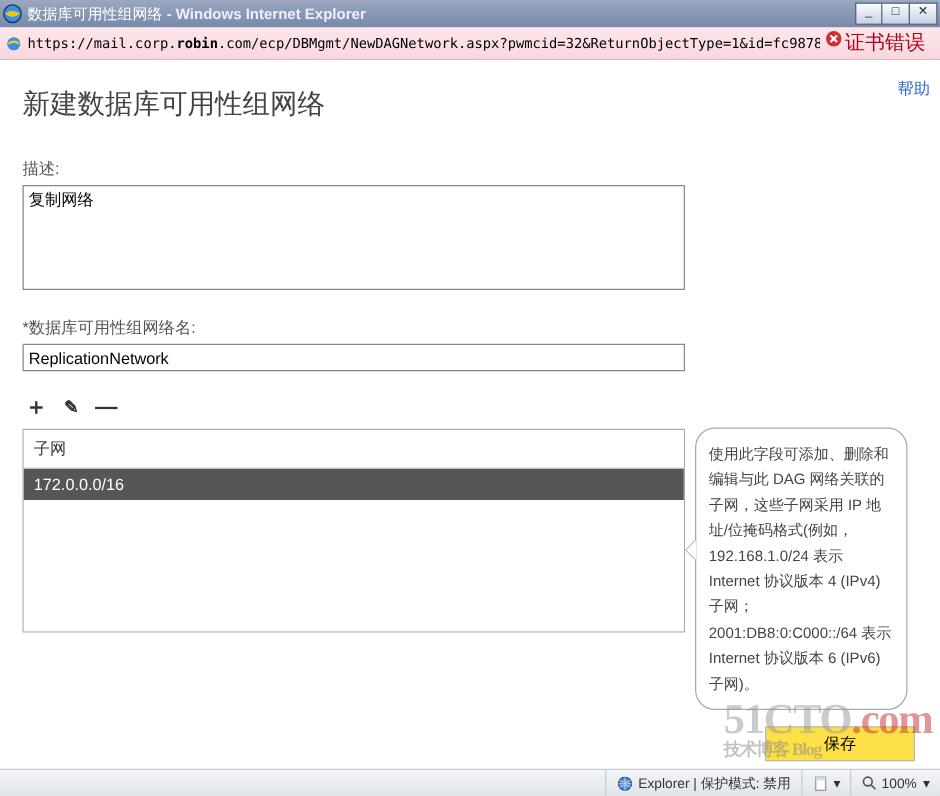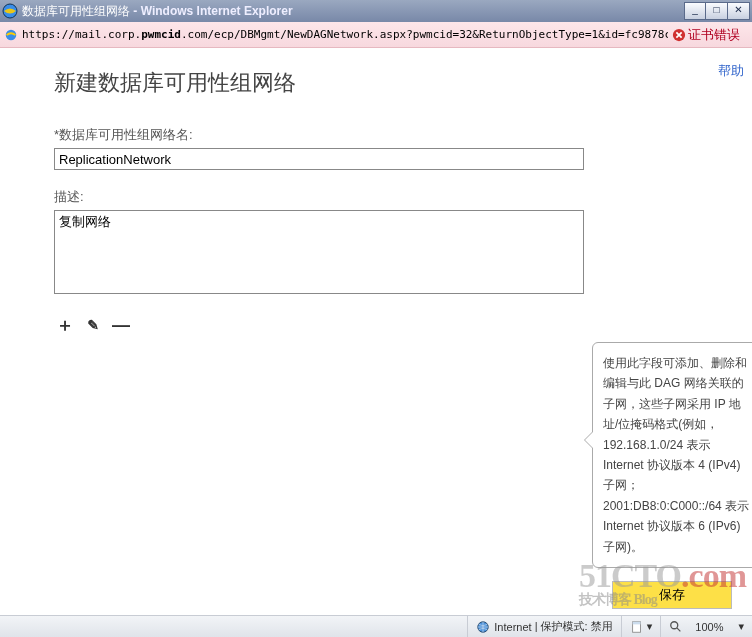--- a/index.html
+++ b/index.html
@@ -12,62 +12,62 @@
 .titlebar .bold { font-weight: bold; color: #eef; }
 .winbtns { display: flex; }
 .winbtn { width: 22px; height: 18px; border: 1px solid #5a6a8a; background: linear-gradient(#fafcff,#c8d0e0); font-size: 10px; text-align: center; line-height: 14px; color: #1a2a4a; cursor: pointer; }
 .winbtn + .winbtn { border-left: none; }
 
 
 .addrbar { height: 26px; background: linear-gradient(#fde6ea,#f7d8de); border-bottom: 1px solid #e6b8c0; display: flex; align-items: center; padding: 0 4px; }
 .addrbar .ie-icon-sm { width: 14px; height: 14px; margin-right: 4px; }
 .addrbar .url { flex: 1; font-family: Consolas, monospace; font-size: 11px; color: #000; white-space: nowrap; overflow: hidden; }
 .addrbar .url .host { font-weight: bold; }
-.addrbar .cert { display: flex; align-items: center; color: #b00020; font-size: 13px; padding: 0 8px 0 4px; font-family: Liberation Serif, serif; }
+.addrbar .cert { display: flex; color: #b00020; font-size: 16px; padding: 0 8px 0 4px; font-family: Liberation Serif, serif; }
 .addrbar .cert svg { width: 14px; height: 14px; margin-right: 2px; }
 
 
-.content { position: absolute; top: 48px; bottom: 24px; left: 0; right: 0; padding: 12px 18px 0 18px; margin-left: 36px; }
+.content { position: absolute; top: 48px; bottom: 24px; left: 0; right: 0; padding: 12px 18px 0 18px; }
 .help { position: absolute; top: 62px; right: 8px; color: #3366cc; font-size: 13px; }
 h1 { font-size: 22px; font-weight: 400; color: #444; margin: 8px 0 28px 0; }
 .label { font-size: 13px; color: #555; margin-bottom: 4px; }
 .txtinput { width: 530px; height: 22px; border: 1px solid #888; padding: 2px 4px; font-size: 13px; }
 .txtarea { width: 530px; height: 84px; border: 1px solid #888; padding: 2px 4px; font-size: 13px; resize: none; }
 .section { margin-bottom: 18px; }
 
 
 .toolbar { display: flex; gap: 6px; margin: 4px 0 8px 0; }
 .tbtn { width: 22px; height: 20px; border: 1px solid transparent; display: flex; align-items: center; justify-content: center; font-size: 18px; font-weight: bold; color: #333; cursor: pointer; }
 
 
 .grid { width: 530px; border: 1px solid #aaa; }
 .grid .ghdr { background: #fff; border-bottom: 1px solid #ccc; padding: 6px 8px; font-size: 13px; color: #333; }
 .grid .gbody { height: 130px; background: #fff; }
 .grid .grow { background: #565656; color: #fff; padding: 5px 8px; font-size: 13px; }
 
 
-.callout { position: absolute; left: 556px; top: 294px; width: 170px; border: 1px solid #aaa; border-radius: 6px; background: #fff; padding: 10px 10px; font-size: 12px; line-height: 1.7; color: #444; }
+.callout { position: absolute; left: 556px; top: 294px; width: 170px; border: 1px solid #aaa; border-radius: 16px; background: #fff; padding: 10px 10px; font-size: 12px; line-height: 1.7; color: #444; }
 .callout:before { content: ""; position: absolute; left: -9px; top: 88px; width: 0; height: 0; border-top: 9px solid transparent; border-bottom: 9px solid transparent; border-right: 9px solid #aaa; }
 .callout:after { content: ""; position: absolute; left: -8px; top: 89px; width: 0; height: 0; border-top: 8px solid transparent; border-bottom: 8px solid transparent; border-right: 8px solid #fff; }
 
 
 .saverow { position: absolute; bottom: 4px; right: 20px; }
 .savebtn { width: 120px; height: 28px; border: 1px solid #bbb; background: #fde047; font-size: 13px; text-align: center; line-height: 26px; cursor: pointer; }
 
 
 .watermark { position: absolute; right: 6px; bottom: 28px; color: #999; font-family: Georgia, serif; font-size: 34px; font-weight: bold; opacity: 0.5; letter-spacing: -1px; pointer-events: none; }
 .watermark .dot { color: #c33030; }
 .watermark .sub { display: block; font-size: 14px; margin-top: -4px; color: #888; }
 
 
 .statusbar { position: absolute; left: 0; right: 0; bottom: 0; height: 22px; background: linear-gradient(#f2f4f7,#e0e4ea); border-top: 1px solid #c8ccd4; display: flex; align-items: center; font-size: 11px; color: #333; }
 .statusbar .pane { border-left: 1px solid #c8ccd4; height: 100%; display: flex; align-items: center; padding: 0 8px; }
 .statusbar .spacer { flex: 1; border-left: none; }
 .statusbar .globe { width: 14px; height: 14px; margin-right: 4px; }
-.statusbar .zoom { display: flex; align-items: center; gap: 12px; text-align: right; }
+.statusbar .zoom { display: flex; align-items: center; gap: 2px; text-align: right; }
 </style>
 </head>
 <body>
 
 <div class="titlebar">
   <svg class="ie-icon" viewBox="0 0 16 16">
       <circle cx="8" cy="8" r="7" fill="#3a8de8" stroke="#135" stroke-width="1"></circle>
       <path d="M2 8 q6 -5 12 0 q-6 5 -12 0" fill="#fc0" opacity="0.9"></path>
     </svg>
   <span class="txt"><span>数据库可用性组网络</span><span class="bold"> - Windows Internet Explorer</span></span>
@@ -76,48 +76,54 @@
     <div class="winbtn">□</div>
     <div class="winbtn">✕</div>
   </div>
 </div>
 
 <div class="addrbar">
   <svg class="ie-icon-sm" viewBox="0 0 16 16">
       <circle cx="8" cy="8" r="6" fill="#3a8de8"></circle>
       <path d="M 3 8 q5 -4 10 0" stroke="#fc0" stroke-width="2" fill="none"></path>
     </svg>
-  <span class="url"><span>https://</span><span>mail.corp.</span><span class="host">pwmcid</span><span>.com</span><span>/ecp/DBMgmt/NewDAGNetwork.aspx?pwmcid=32&amp;ReturnObjectType=1&amp;id=fc9878c9-40e9-4c</span></span>
+  <span class="url"><span>https://</span><span>mail.corp.</span><span class="host">robin</span><span>.com</span><span>/ecp/DBMgmt/NewDAGNetwork.aspx?pwmcid=32&amp;ReturnObjectType=1&amp;id=fc9878c9-40e9-4c</span></span>
   <div class="cert">
     <svg viewBox="0 0 16 16">
         <circle cx="8" cy="8" r="7" fill="#d03030"></circle>
         <path d="M5 5 L11 11 M11 5 L5 11" stroke="#fff" stroke-width="2"></path>
       </svg>
     <span>证书错误</span>
   </div>
 </div>
 
 <div class="content">
   <h1>新建数据库可用性组网络</h1>
 
   <div class="section">
-    <div class="label">*数据库可用性组网络名:</div>
-    <input class="txtinput" value="ReplicationNetwork" style="">
+    <div class="label">描述:</div>
+    <textarea class="txtarea" style="">复制网络</textarea>
   </div>
 
   <div class="section">
-    <div class="label">描述:</div>
-    <textarea class="txtarea" style="">复制网络</textarea>
+    <div class="label">*数据库可用性组网络名:</div>
+    <input class="txtinput" value="ReplicationNetwork" style="">
   </div>
 
   <div class="section">
     <div class="toolbar">
       <div class="tbtn" title="add">＋</div>
       <div class="tbtn" title="edit" style="font-size:14px">✎</div>
       <div class="tbtn" title="remove">—</div>
+    </div>
+    <div class="grid">
+      <div class="ghdr">子网</div>
+      <div class="gbody">
+        <div class="grow">172.0.0.0/16</div>
+      </div>
     </div>
   </div>
 
   <div class="callout">使用此字段可添加、删除和编辑与此 DAG 网络关联的子网，这些子网采用 IP 地址/位掩码格式(例如，192.168.1.0/24 表示 Internet 协议版本 4 (IPv4)子网；2001:DB8:0:C000::/64 表示 Internet 协议版本 6 (IPv6)子网)。</div>
 
   <div class="saverow">
     <div class="savebtn">保存</div>
   </div>
 </div>
 
@@ -128,21 +134,21 @@
   <span class="sub">技术博客  Blog</span>
 </div>
 
 <div class="statusbar">
   <div class="pane spacer"></div>
   <div class="pane">
     <svg class="globe" viewBox="0 0 16 16">
         <circle cx="8" cy="8" r="6" fill="#4a90d9" stroke="#246" stroke-width="1"></circle>
         <path d="M2 8 h12 M8 2 v12 M3 5 q5 3 10 0 M3 11 q5 -3 10 0" stroke="#cde" stroke-width="0.8" fill="none"></path>
       </svg>
-    <span>Internet</span>&nbsp;<span>| 保护模式: 禁用</span>
+    <span>Explorer</span>&nbsp;<span>| 保护模式: 禁用</span>
   </div>
   <div class="pane">
     <svg width="14" height="14" viewBox="0 0 16 16">
         <rect x="3" y="2" width="9" height="12" fill="#fff" stroke="#888"></rect>
         <rect x="3" y="2" width="9" height="3" fill="#cde"></rect>
       </svg>&nbsp;▾
   </div>
   <div class="pane zoom">
     <svg width="14" height="14" viewBox="0 0 16 16">
         <circle cx="6" cy="6" r="4" fill="none" stroke="#555" stroke-width="1.5"></circle>

